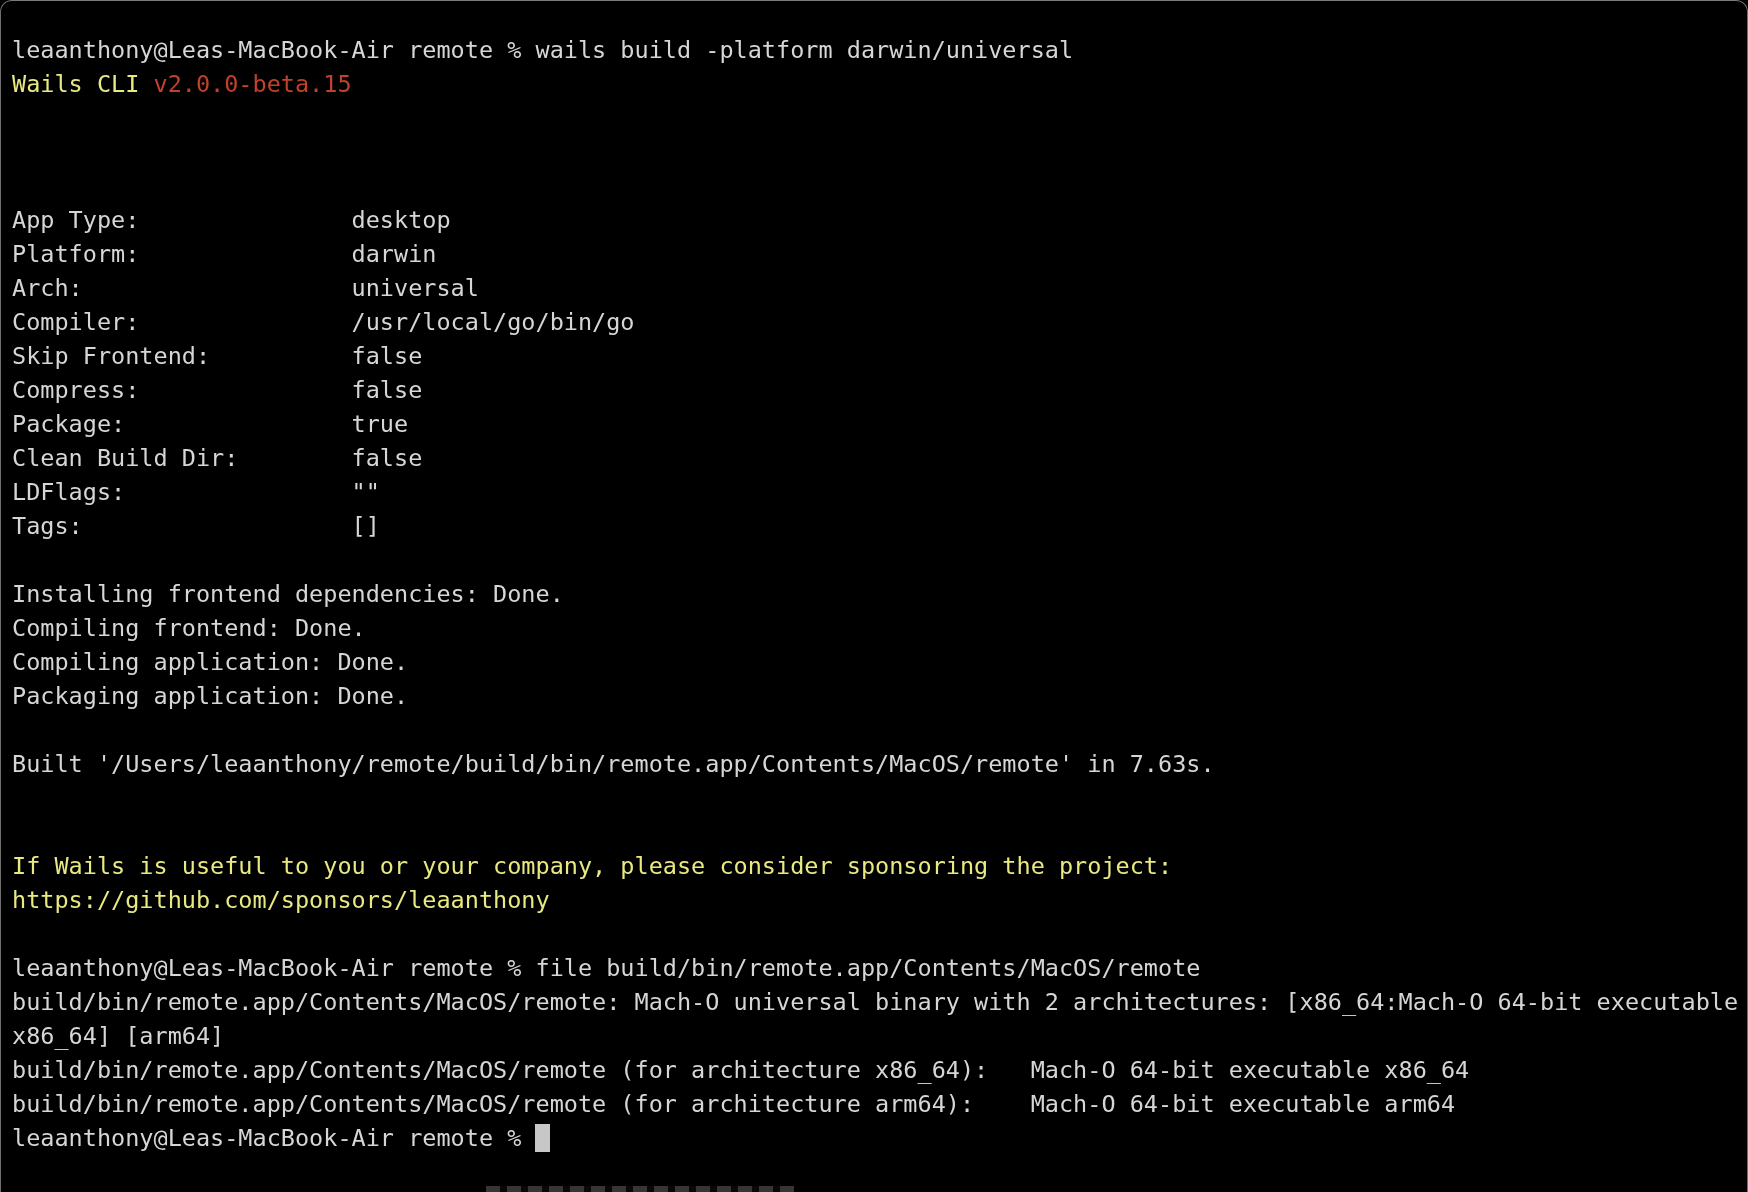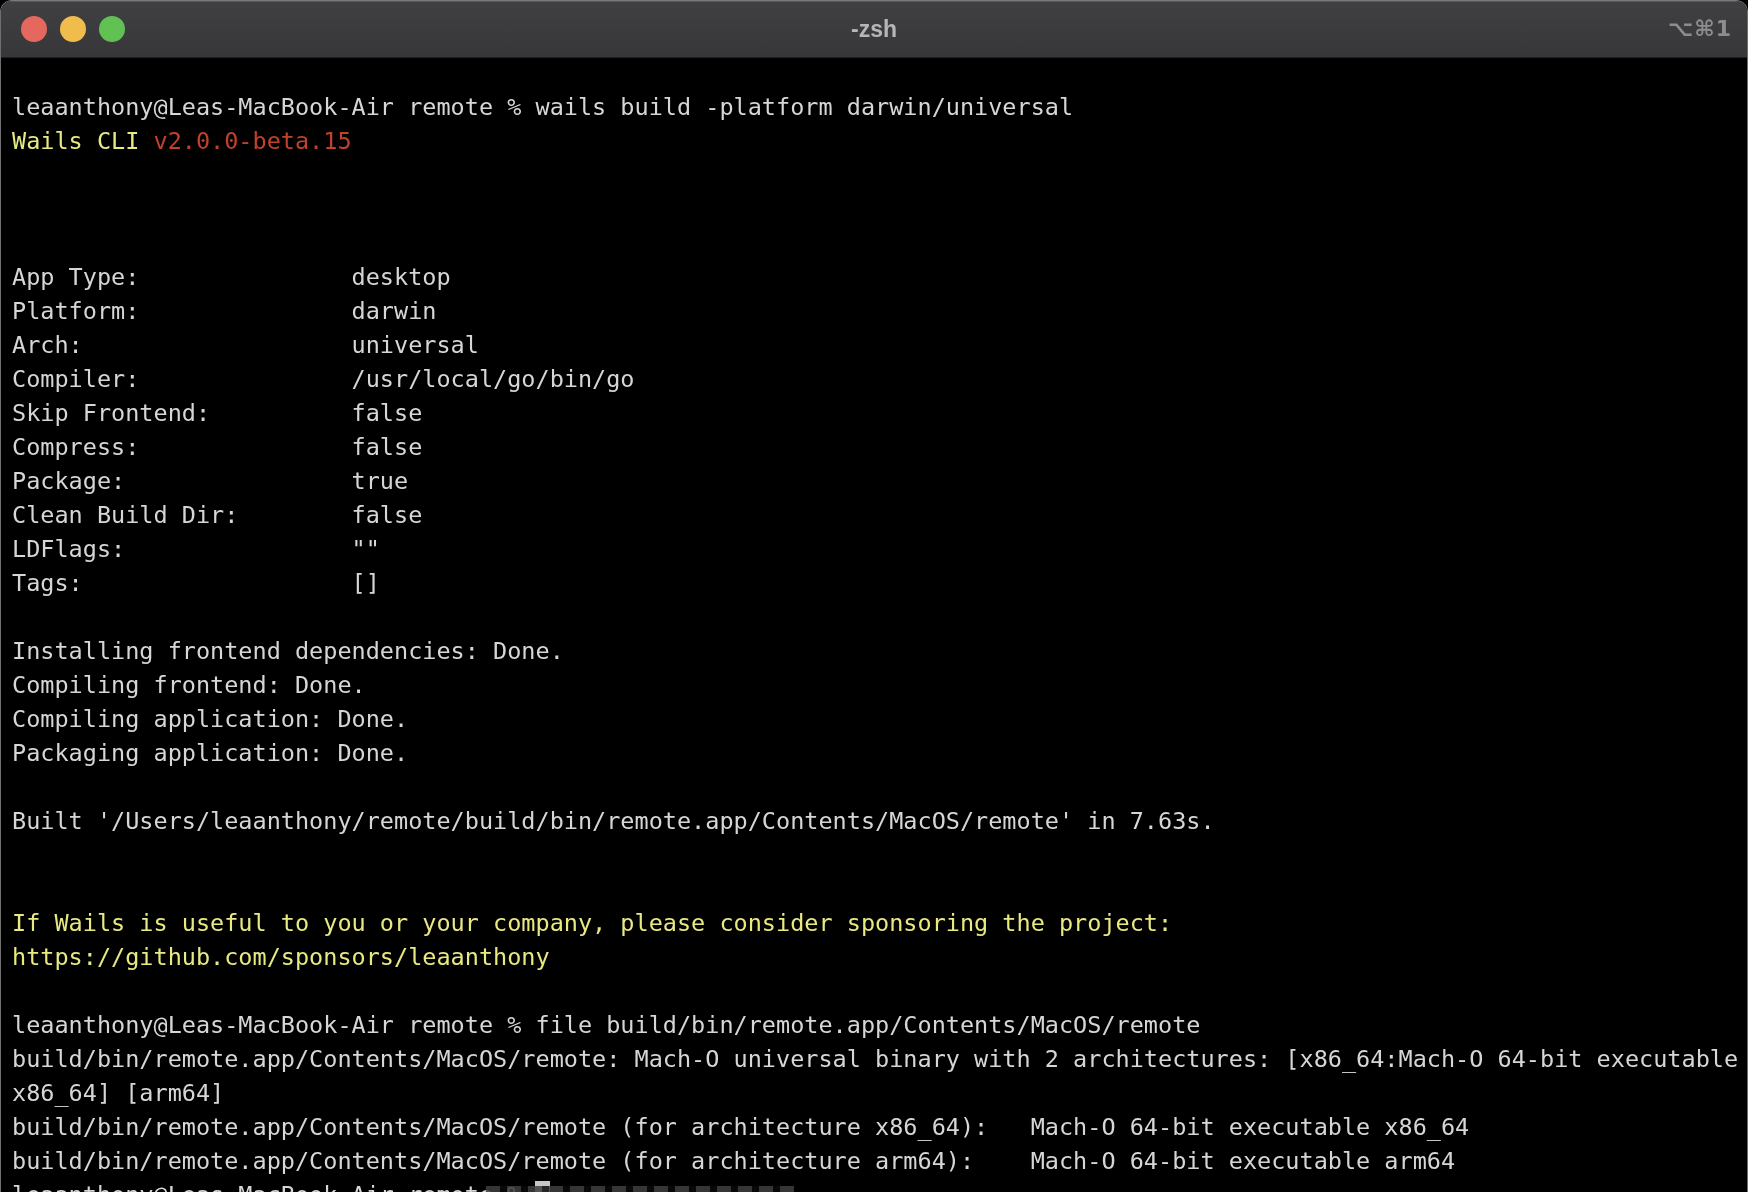--- a/index.html
+++ b/index.html
@@ -81,27 +81,18 @@
       #3f3f3f 0px, #3f3f3f 14px,
       #0a0a0a 14px, #0a0a0a 21px);
     opacity:0.85;
   }
 </style>
 </head>
 <body>
 
 <div class="window">
 
-  <div class="titlebar">
-    <div class="traffic">
-      <button class="light red"></button>
-      <button class="light yellow"></button>
-      <button class="light green"></button>
-    </div>
-    <div class="titletext">-zsh</div>
-    <div class="shortcut">⌥⌘1</div>
-  </div>
 
   <pre class="screen"><div class="line"><span class="c-fg">leaanthony@Leas-MacBook-Air remote % wails build -platform darwin/universal</span></div><div class="line"><span class="c-yellow">Wails CLI </span><span class="c-red">v2.0.0-beta.15</span></div><div class="line"></div><div class="line"></div><div class="line"></div><div class="line"><span class="c-fg">App Type:               desktop</span></div><div class="line"><span class="c-fg">Platform:               darwin</span></div><div class="line"><span class="c-fg">Arch:                   universal</span></div><div class="line"><span class="c-fg">Compiler:               /usr/local/go/bin/go</span></div><div class="line"><span class="c-fg">Skip Frontend:          false</span></div><div class="line"><span class="c-fg">Compress:               false</span></div><div class="line"><span class="c-fg">Package:                true</span></div><div class="line"><span class="c-fg">Clean Build Dir:        false</span></div><div class="line"><span class="c-fg">LDFlags:                ""</span></div><div class="line"><span class="c-fg">Tags:                   []</span></div><div class="line"></div><div class="line"><span class="c-fg">Installing frontend dependencies: Done.</span></div><div class="line"><span class="c-fg">Compiling frontend: Done.</span></div><div class="line"><span class="c-fg">Compiling application: Done.</span></div><div class="line"><span class="c-fg">Packaging application: Done.</span></div><div class="line"></div><div class="line"><span class="c-fg">Built '/Users/leaanthony/remote/build/bin/remote.app/Contents/MacOS/remote' in 7.63s.</span></div><div class="line"></div><div class="line"></div><div class="line"><span class="c-yellow">If Wails is useful to you or your company, please consider sponsoring the project:</span></div><div class="line"><span class="c-yellow">https://github.com/sponsors/leaanthony</span></div><div class="line"></div><div class="line"><span class="c-fg">leaanthony@Leas-MacBook-Air remote % file build/bin/remote.app/Contents/MacOS/remote</span></div><div class="line"><span class="c-fg">build/bin/remote.app/Contents/MacOS/remote: Mach-O universal binary with 2 architectures: [x86_64:Mach-O 64-bit executable</span></div><div class="line"><span class="c-fg">x86_64] [arm64]</span></div><div class="line"><span class="c-fg">build/bin/remote.app/Contents/MacOS/remote (for architecture x86_64):   Mach-O 64-bit executable x86_64</span></div><div class="line"><span class="c-fg">build/bin/remote.app/Contents/MacOS/remote (for architecture arm64):    Mach-O 64-bit executable arm64</span></div><div class="line"><span class="c-fg">leaanthony@Leas-MacBook-Air remote % </span><span class="c-cursor"> </span></div></pre>
 
   <div class="bottom-sliver"></div>
 
 </div>
 
 </body></html>

